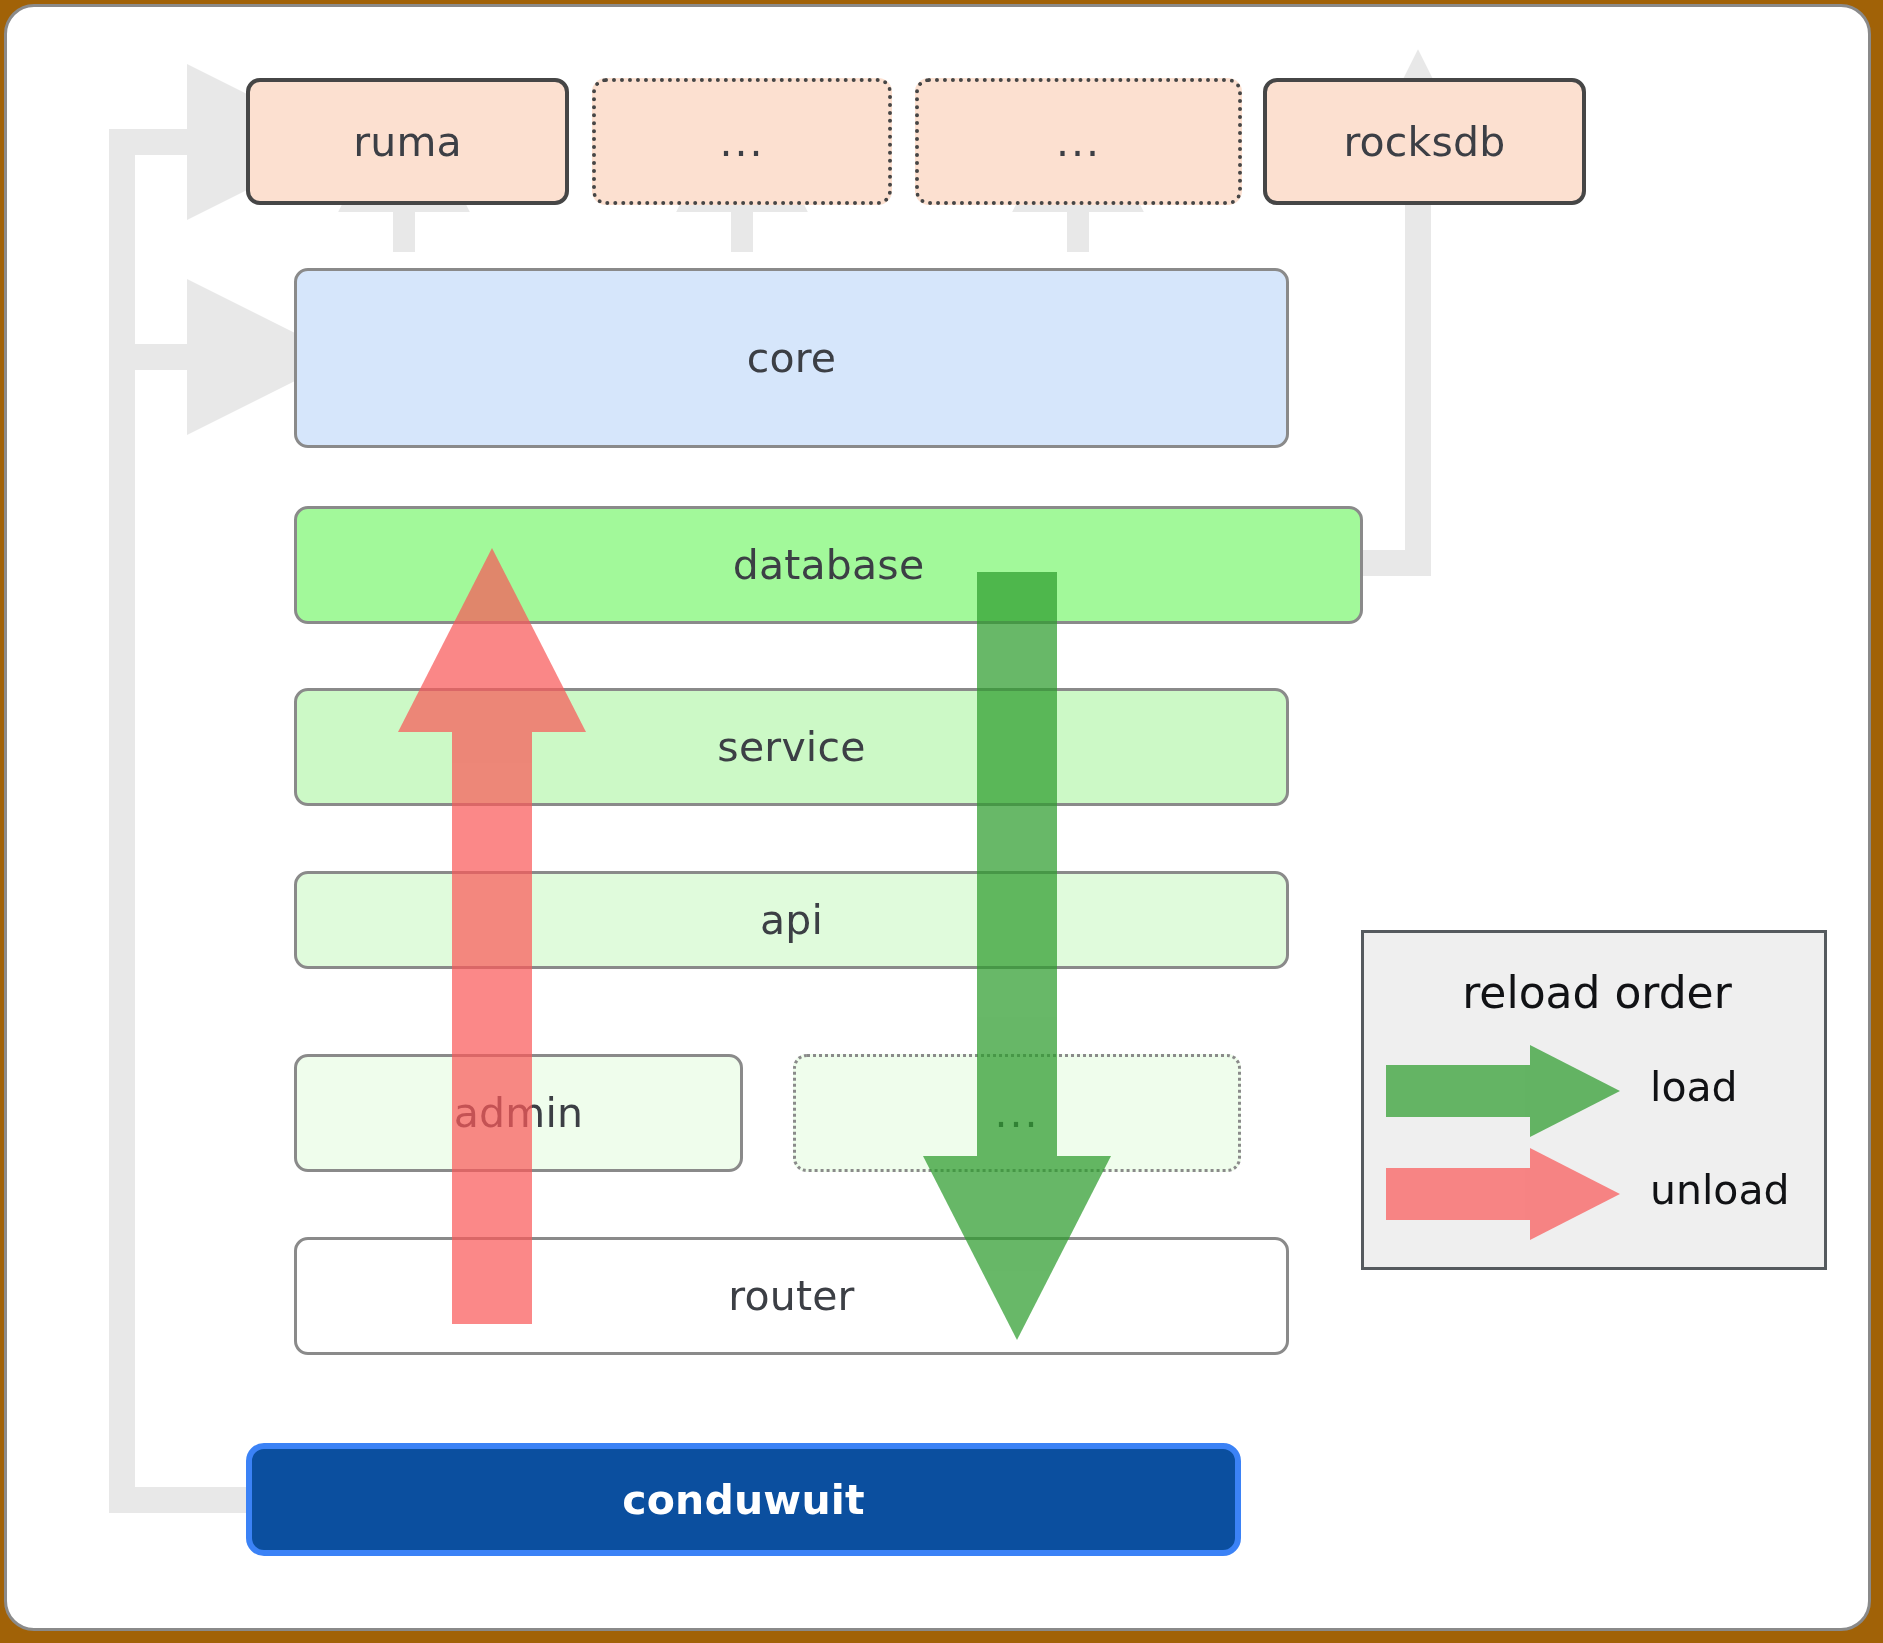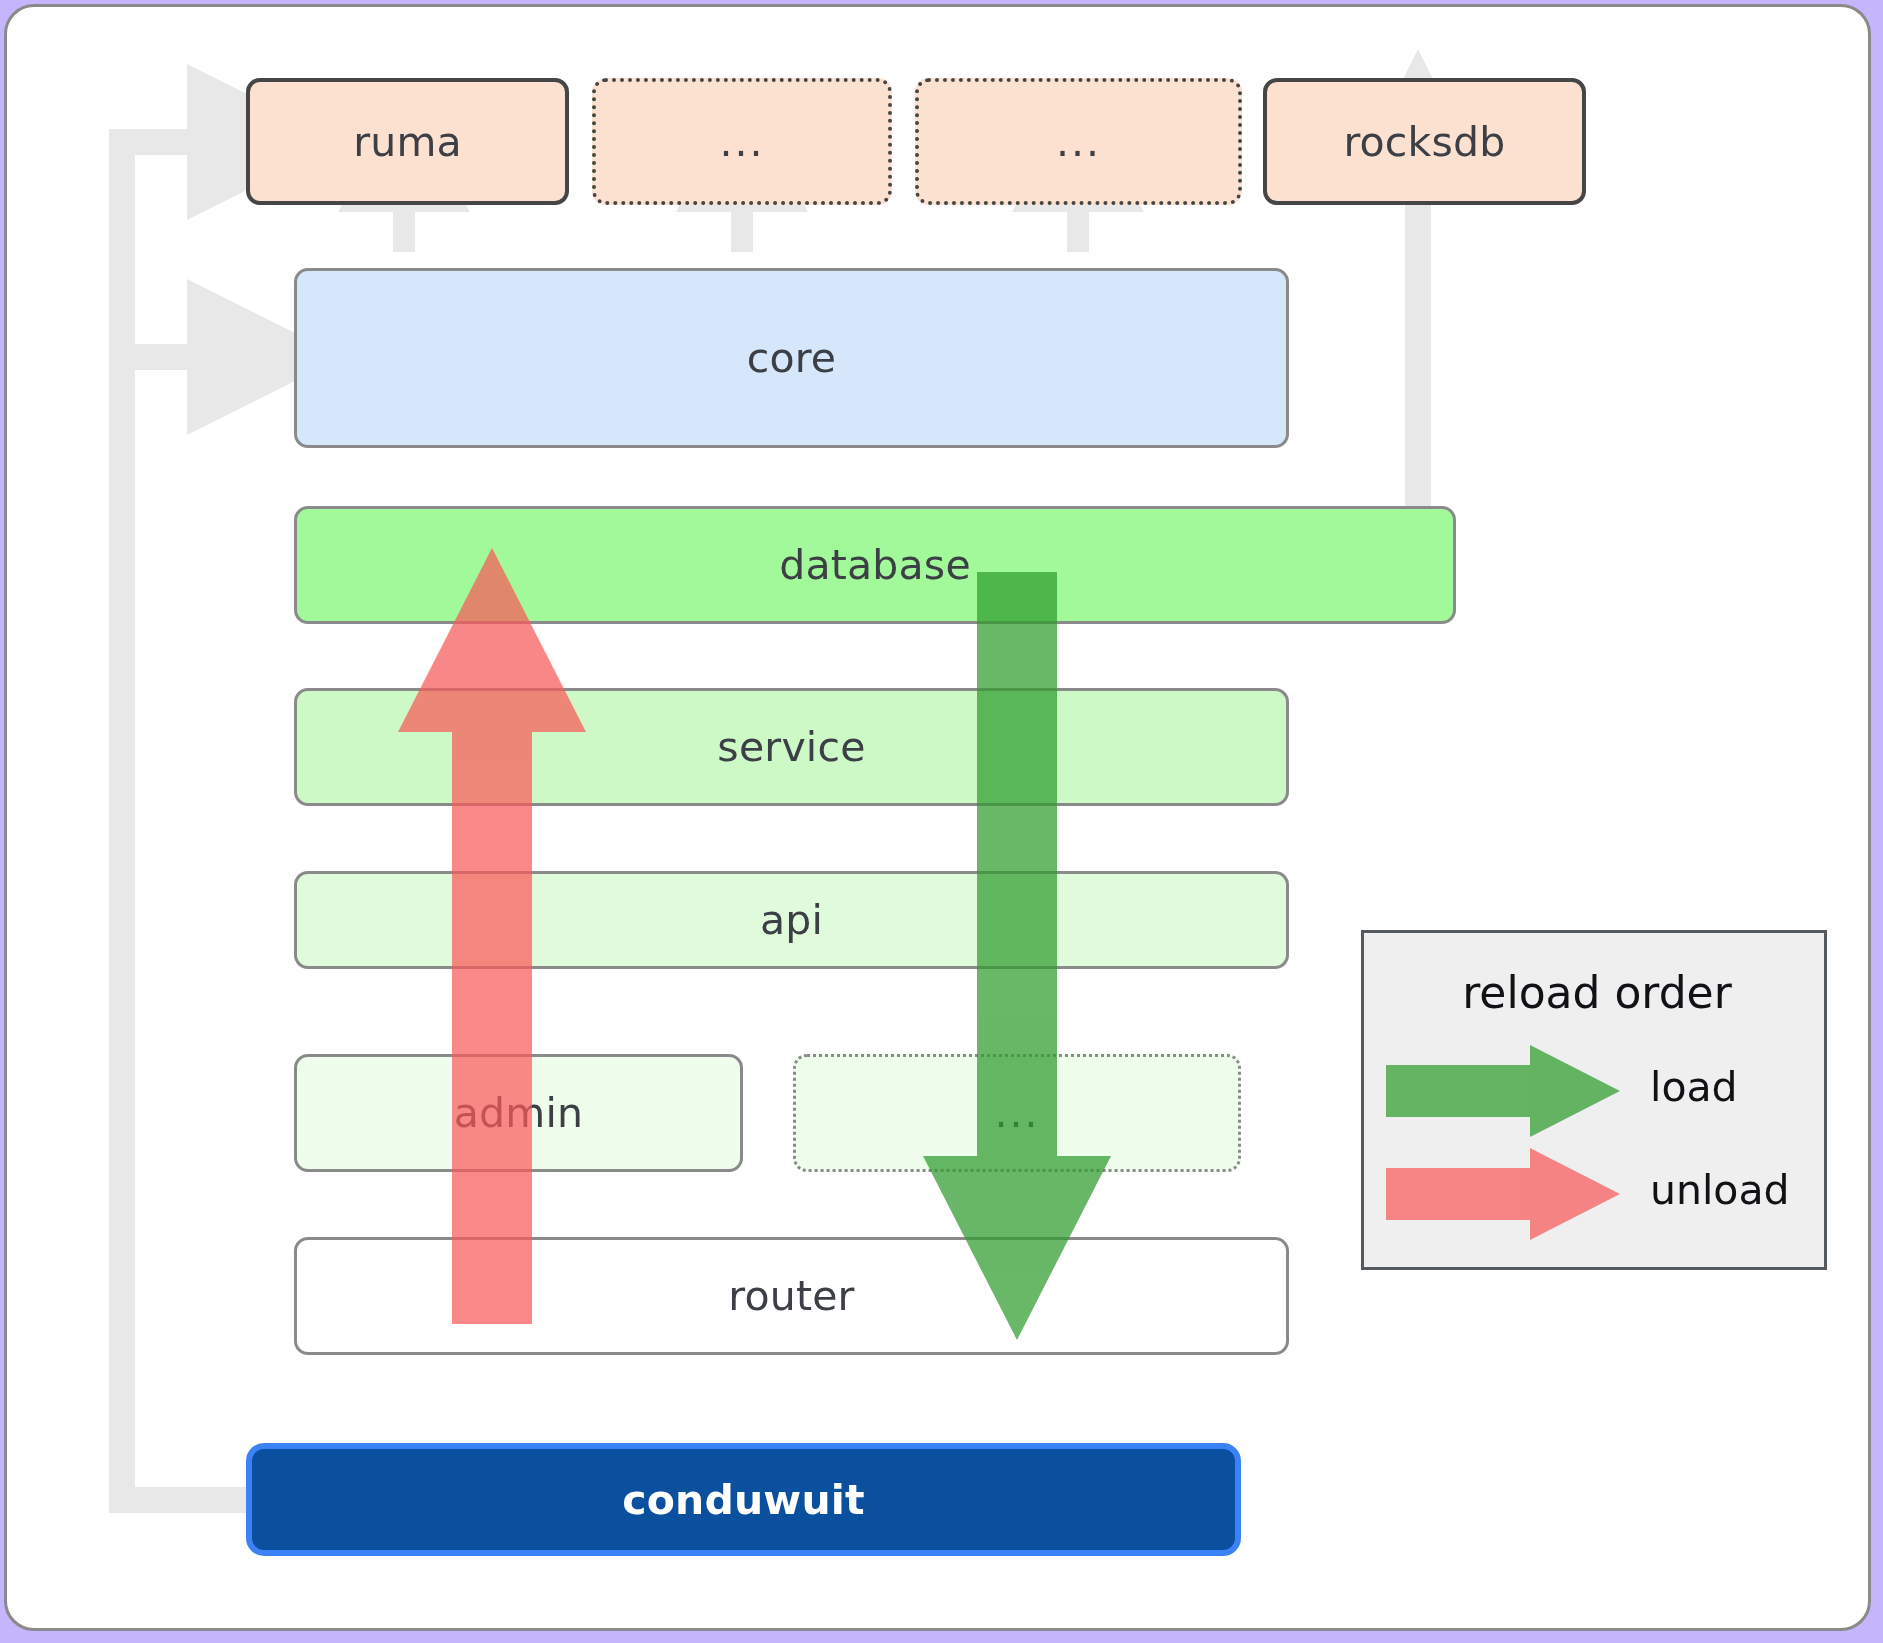--- a/index.html
+++ b/index.html
@@ -7,21 +7,21 @@
     padding: 0;
     background: #ffffff;
   }
   body {
     font-family: "DejaVu Sans", "Liberation Sans", sans-serif;
   }
   #stage {
     position: relative;
     width: 1883px;
     height: 1643px;
-    background: #c4b5fd;
+    background: #a16207;
     overflow: hidden;
   }
   .card-frame {
     position: absolute;
     left: 4px;
     top: 4px;
     width: 1867px;
     height: 1627px;
     border: 3px solid #8a8a8a;
     border-radius: 30px;
@@ -139,21 +139,21 @@
   </div>
 
   <div class="node solid-dark" style="left:1263px; top:78px; width:323px; height:127px; background:#fce0d0;">
     <span class="node-label">rocksdb</span>
   </div>
 
   <div class="node solid-gray" style="left:246px; top:268px; width:995px; height:180px; background:#d6e6fb;">
     <span class="node-label">core</span>
   </div>
 
-  <div class="node solid-gray" style="left:246px; top:506px; width:1162px; height:118px; background:#a2f99a;">
+  <div class="node solid-gray" style="left:246px; top:506px; width:1069px; height:118px; background:#a2f99a;">
     <span class="node-label">database</span>
   </div>
 
   <div class="node solid-gray" style="left:246px; top:688px; width:995px; height:118px; background:#ccf9c6;">
     <span class="node-label">service</span>
   </div>
 
   <div class="node solid-gray" style="left:246px; top:871px; width:995px; height:98px; background:#e0fbdc;">
     <span class="node-label">api</span>
   </div>

